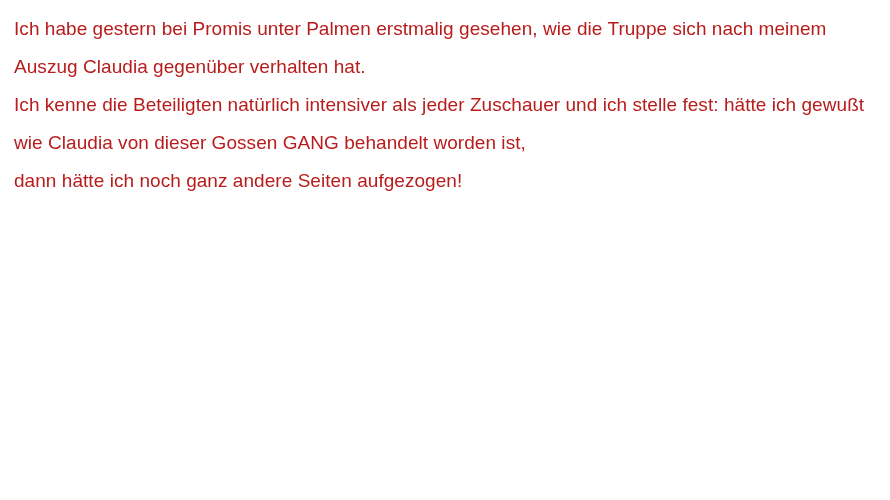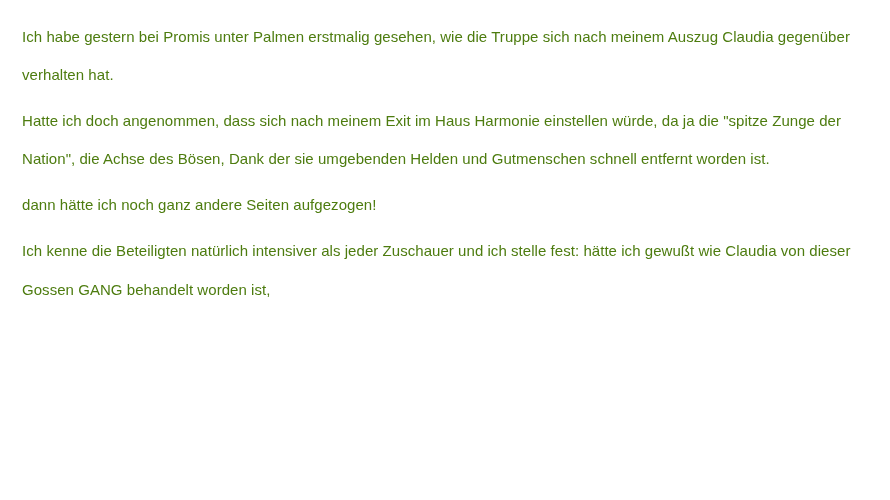--- a/index.html
+++ b/index.html
@@ -14,31 +14,30 @@
     font-family: "Liberation Sans", sans-serif;
   }
   .doc {
     box-sizing: border-box;
     width: 890px;
     height: 500px;
     padding: 10px 12px 0 14px;
     background: #ffffff;
   }
   .para {
-    margin: 8px;
-    color: #4d7c0f;
-    font-size: 15px;
+    margin: 0;
+    color: #b91c1c;
+    font-size: 19px;
     line-height: 38.1px;
     letter-spacing: 0.05px;
     font-weight: 400;
     white-space: pre-wrap;
     word-break: normal;
   }
 </style>
 </head>
 <body>
 
 <div class="doc">
   <p class="para">Ich habe gestern bei Promis unter Palmen erstmalig gesehen, wie die Truppe sich nach meinem Auszug Claudia gegenüber verhalten hat.</p>
-  <p class="para">Hatte ich doch angenommen, dass sich nach meinem Exit im Haus Harmonie einstellen würde, da ja die "spitze Zunge der Nation", die Achse des Bösen, Dank der sie umgebenden Helden und Gutmenschen schnell entfernt worden ist.</p>
+  <p class="para">Ich kenne die Beteiligten natürlich intensiver als jeder Zuschauer und ich stelle fest: hätte ich gewußt wie Claudia von dieser Gossen GANG behandelt worden ist,</p>
   <p class="para">dann hätte ich noch ganz andere Seiten aufgezogen!</p>
-  <p class="para">Ich kenne die Beteiligten natürlich intensiver als jeder Zuschauer und ich stelle fest: hätte ich gewußt wie Claudia von dieser Gossen GANG behandelt worden ist,</p>
 </div>
 
 </body></html>

